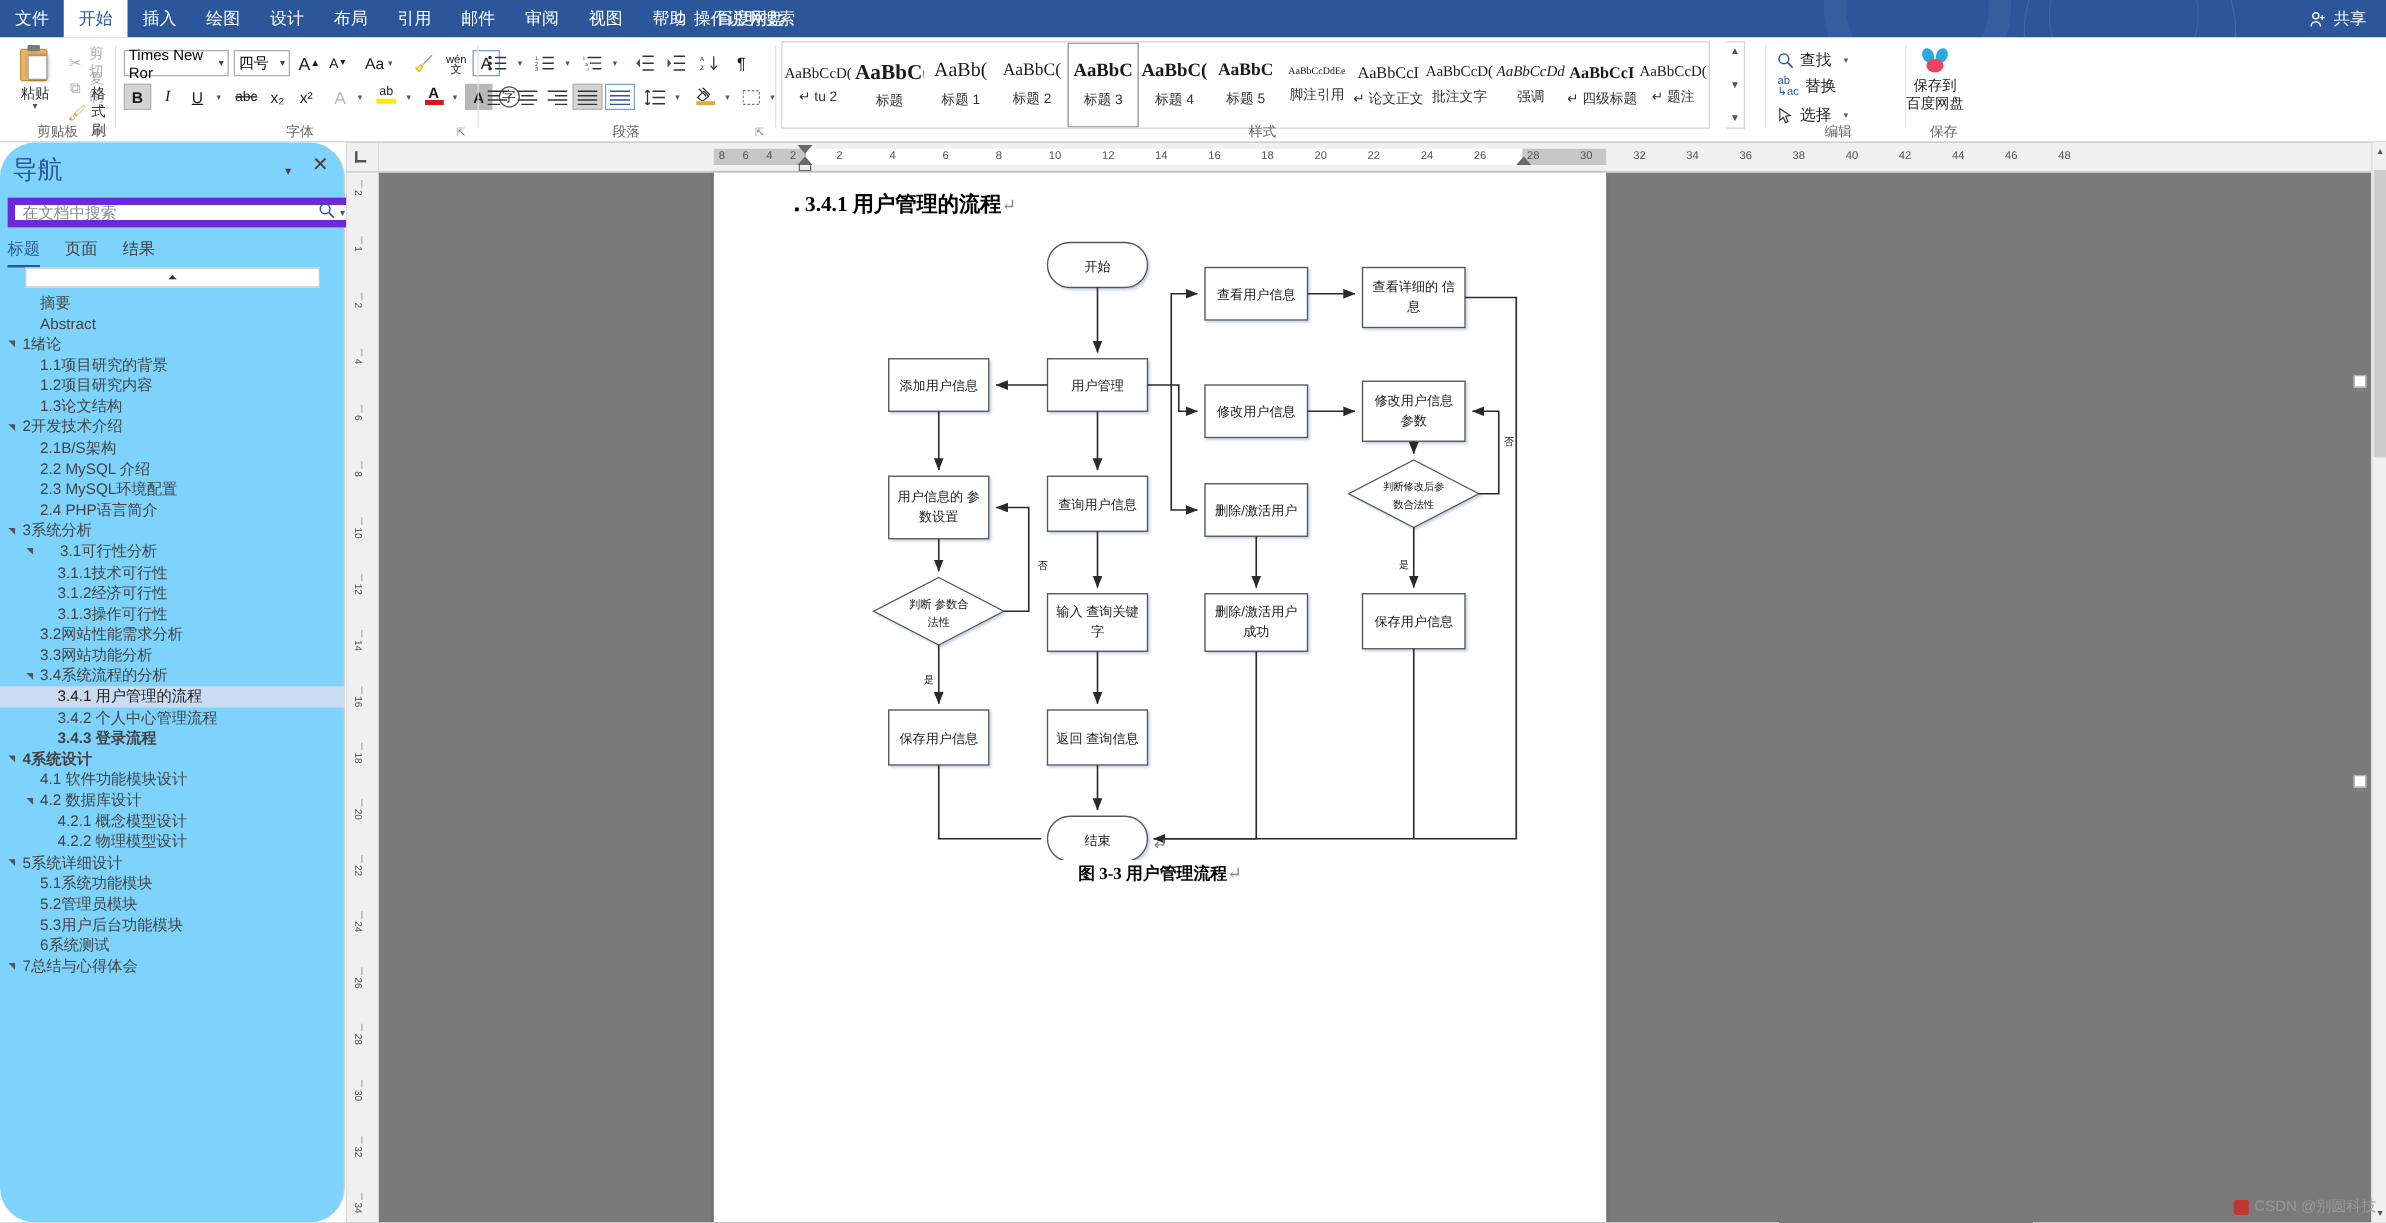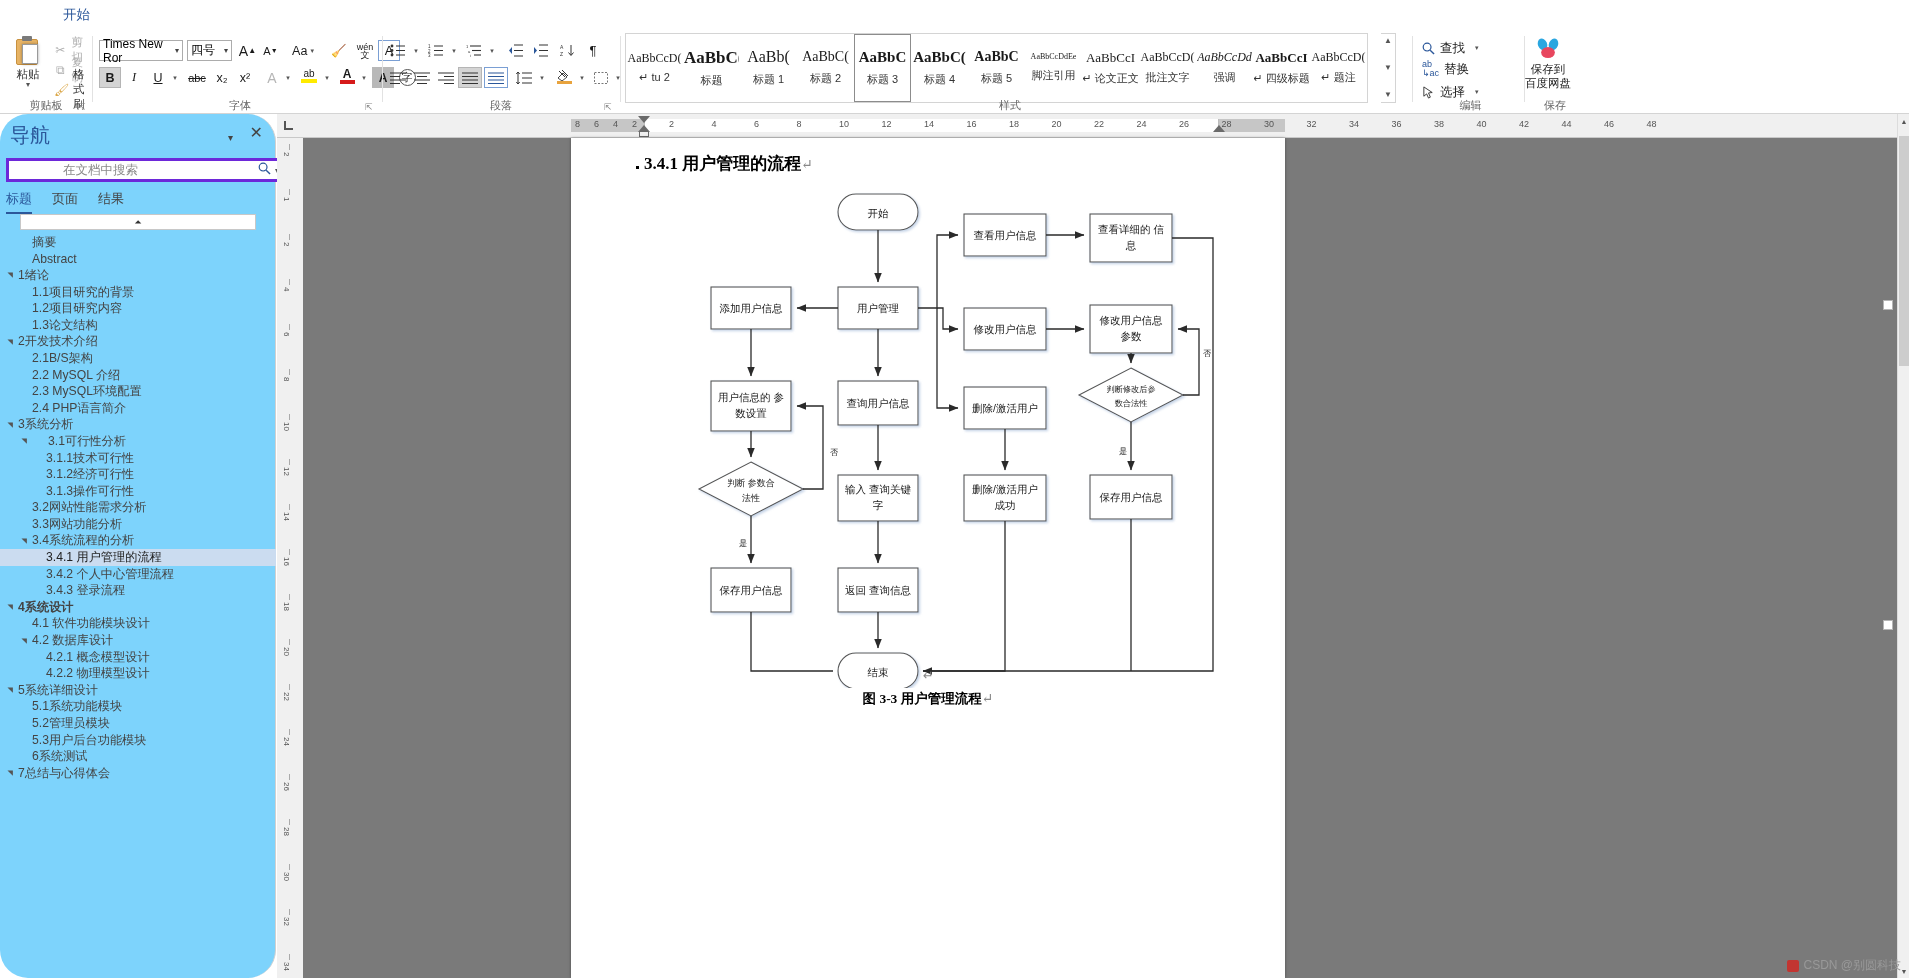--- a/index.html
+++ b/index.html
@@ -165,21 +165,21 @@
   .nav-caret {
     position: absolute; right: 42px; top: 18px; font-size: 10px; color: #444;
     cursor: pointer;
   }
   .nav-close {
     position: absolute; right: 12px; top: 12px; font-size: 16px; color: #444;
     cursor: pointer; line-height: 14px;
   }
   .nav-search {
     position: absolute; left: 6px; top: 44px; width: 284px; height: 24px;
-    background: #fff; border: 3px solid #6d28d9; display: flex; align-items: center; padding-left: 48px;
+    background: #fff; border: 6px solid #6d28d9; display: flex; align-items: center;
   }
   .nav-search input {
     border: none; outline: none; flex: 1; font-size: 12.5px; color: #333;
     padding: 0 6px; background: transparent;
     font-family: "Liberation Sans", sans-serif;
   }
   .nav-search input::placeholder { color: #8a8a8a; }
   .nav-search-ico {
     width: 22px; text-align: center; color: #2b579a; font-size: 13px; cursor: pointer;
   }
@@ -333,20 +333,33 @@
   .wm-logo {
     display: inline-block; width: 12px; height: 12px; border-radius: 2px;
     background: #c23531;
   }
 </style>
 </head>
 <body>
 
 <div id="app">
 
+  <div class="titlebar">
+    <div class="deco1"></div>
+    <div class="deco2"></div>
+    <div class="deco3"></div>
+    <div class="share-btn">
+      <svg width="15" height="15" viewBox="0 0 16 16">
+        <circle cx="6" cy="5" r="2.6" fill="none" stroke="#fff" stroke-width="1.2"></circle>
+        <path d="M2 14 a4 4 0 0 1 8 0" fill="none" stroke="#fff" stroke-width="1.2"></path>
+        <path d="M11.5 4.5 v4 M9.5 6.5 h4" stroke="#fff" stroke-width="1.2"></path>
+      </svg>
+      <span>共享</span>
+    </div>
+  </div>
 
   <div class="ribbon-tabs" id="ribbon-tabs">
       <div class="rtab">
         <span>文件</span>
       </div>
       <div class="rtab active">
         <span>开始</span>
       </div>
       <div class="rtab">
         <span>插入</span>
@@ -825,21 +838,21 @@
         <div class="nav-row sel">
           <span class="nav-tri" style="margin-left: 32px;"></span>
           <span style="margin-left: 3px;">3.4.1 用户管理的流程</span>
         </div>
         <div class="nav-row">
           <span class="nav-tri" style="margin-left: 32px;"></span>
           <span style="margin-left: 3px;">3.4.2 个人中心管理流程</span>
         </div>
         <div class="nav-row">
           <span class="nav-tri" style="margin-left: 32px;"></span>
-          <span style="margin-left: 3px;">3.4.3 登录流程</span>
+          <span style="margin-left: 3px; font-weight: bold;">3.4.3 登录流程</span>
         </div>
         <div class="nav-row">
           <span class="nav-tri" style="margin-left: 4px; transform: rotate(-90deg); display: inline-block;">◢</span>
           <span style="margin-left: 3px; font-weight: bold;">4系统设计</span>
         </div>
         <div class="nav-row">
           <span class="nav-tri" style="margin-left: 18px;"></span>
           <span style="margin-left: 3px;">4.1 软件功能模块设计</span>
         </div>
         <div class="nav-row">

